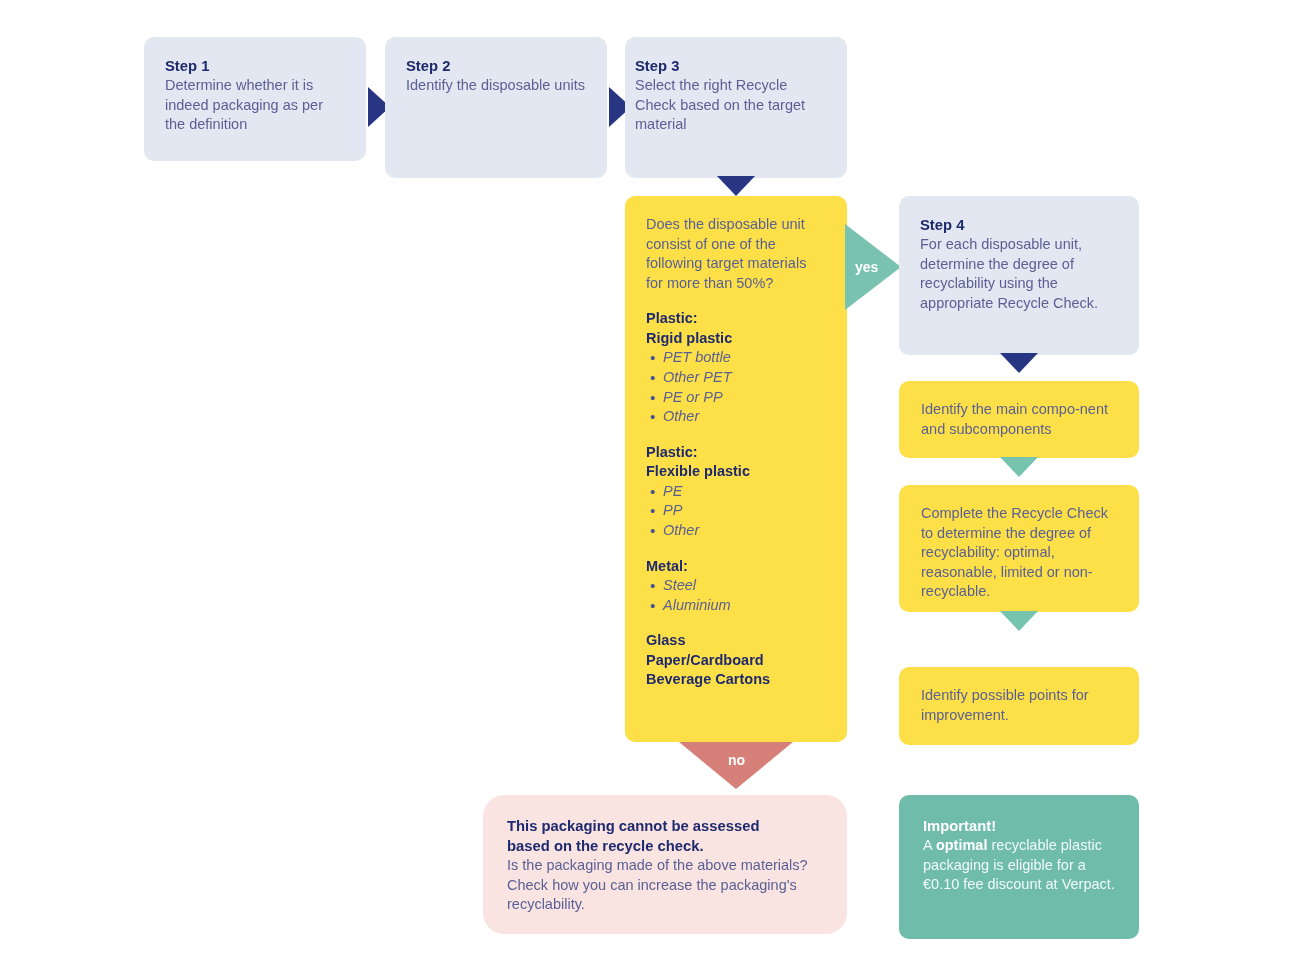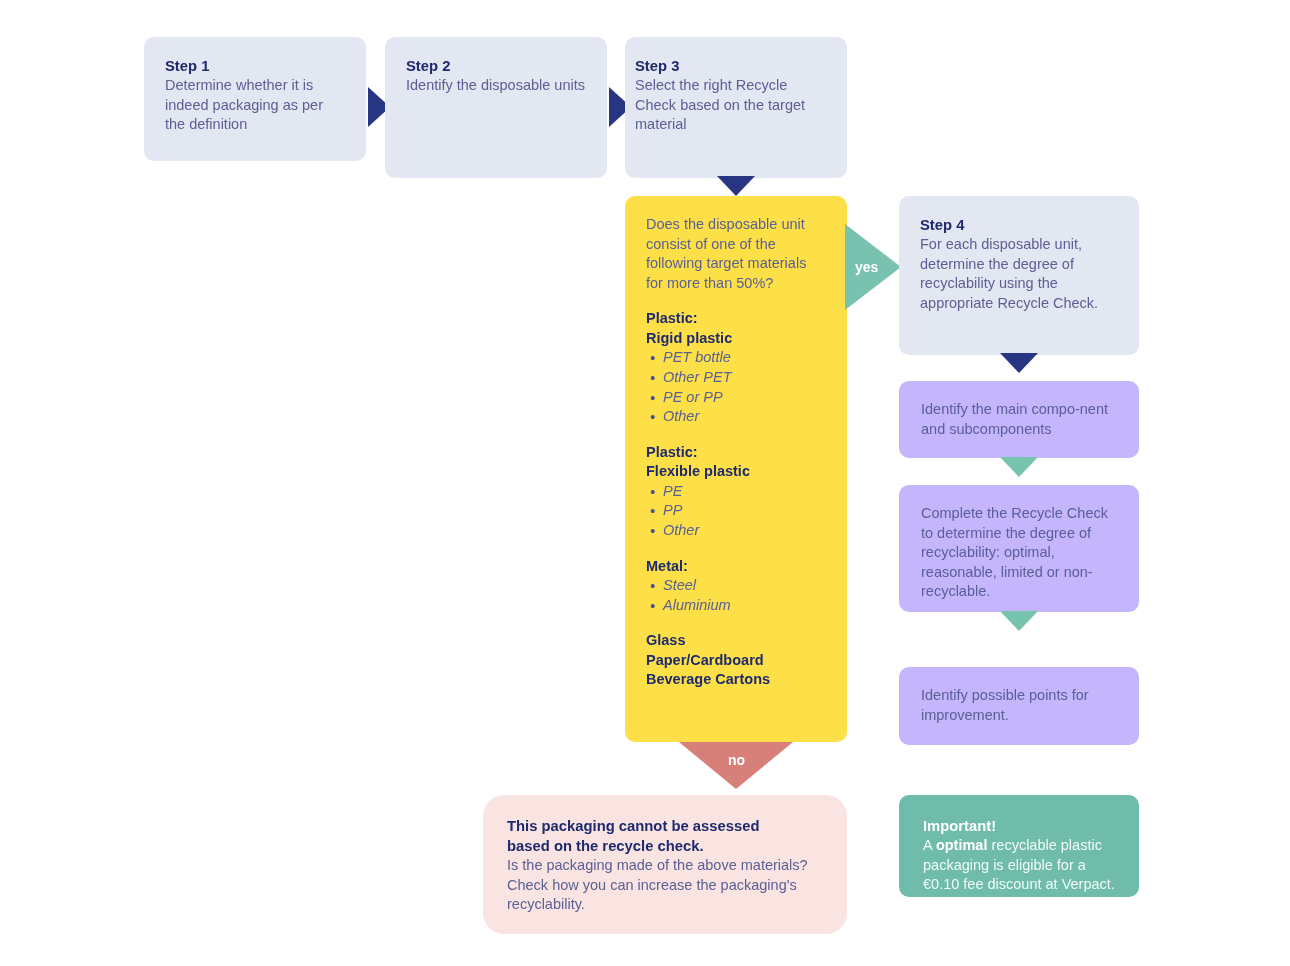--- a/index.html
+++ b/index.html
@@ -41,21 +41,21 @@
   }
   .step-box {
     background: #e3e7f1;
     padding: 19px 21px 14px 21px;
   }
   .decision-box {
     background: #fde047;
     padding: 19px 21px 8px 21px;
   }
   .green-box {
-    background: #c4b5fd;
+    background: #fde047;
     padding: 19px 22px 16px 22px;
     color: #4a5090;
   }
   .pink-box {
     background: #f9e4e2;
     padding: 21px 24px 18px 24px;
     border-radius: 21px;
   }
   .important-box {
     background: #6fbcab;
@@ -248,18 +248,18 @@
   <div class="box green-box" style="left:899px; top:667px; width:240px; height:78px;">
     <span class="body">Identify possible points for improvement.</span>
   </div>
 
   <div class="box pink-box" style="left:483px; top:795px; width:364px; height:139px;">
     <span class="title">This packaging cannot be assessed</span>
     <span class="title">based on the recycle check.</span>
     <span class="body">Is the packaging made of the above materials? Check how you can increase the packaging's recyclability.</span>
   </div>
 
-  <div class="box important-box" style="left:899px; top:795px; width:240px; height:102px;">
+  <div class="box important-box" style="left:899px; top:795px; width:240px; height:144px;">
     <span class="title">Important!</span>
     <span class="body"><span>A </span><b>optimal</b><span> recyclable plastic packaging is eligible for a €0.10 fee discount at Verpact.</span></span>
   </div>
 
 </div>
 
 </body></html>

